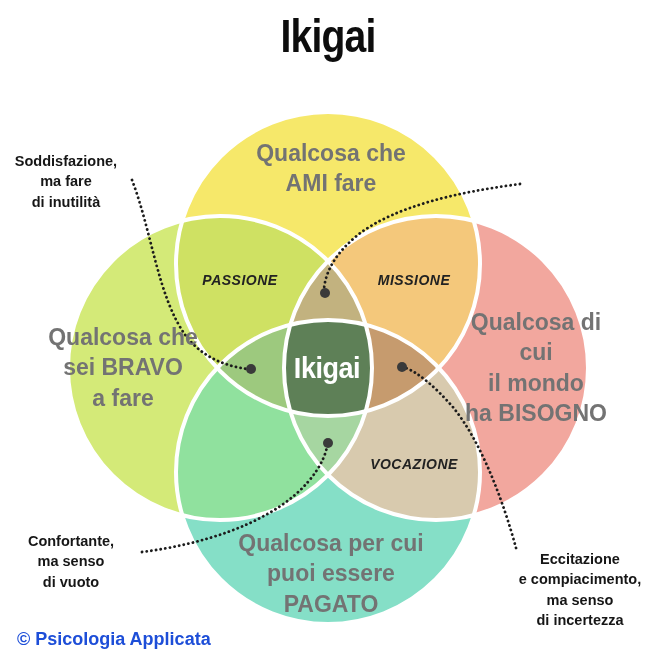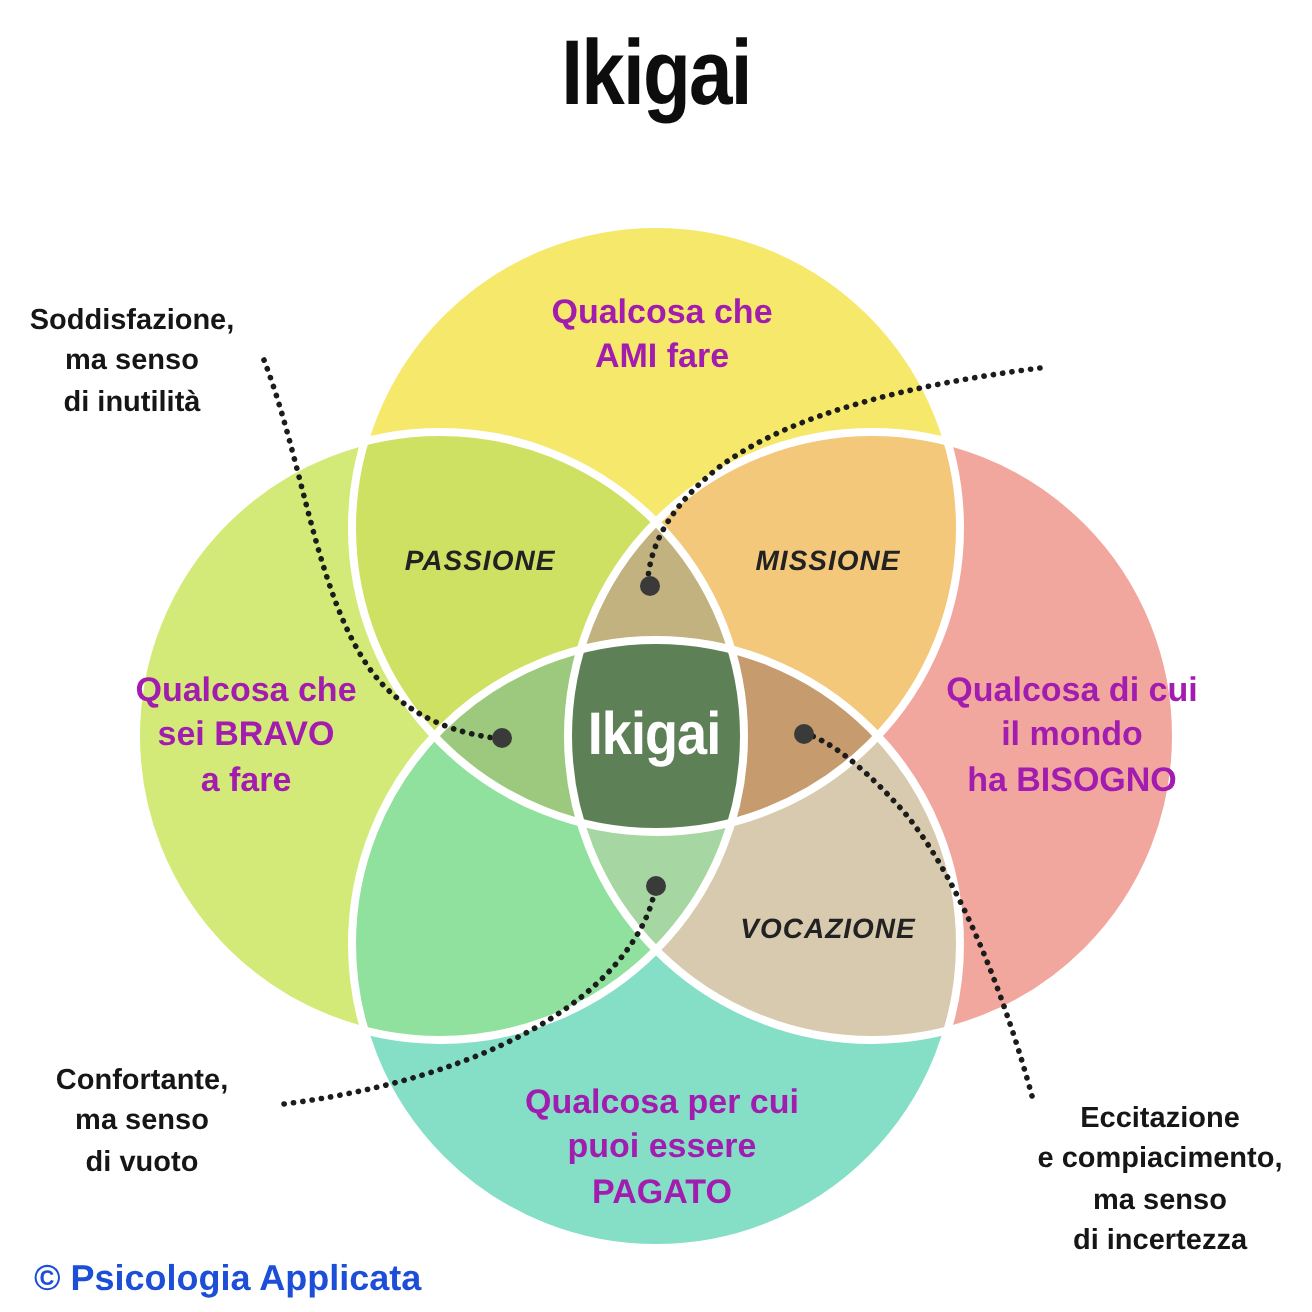--- a/index.html
+++ b/index.html
@@ -11,21 +11,21 @@
   .lbl{
     position:absolute;transform:translate(-50%,-50%);
     text-align:center;white-space:pre-line;color:#2b2b2b;
     font-weight:bold;line-height:1.32;
   }
   .title{
     font-size:46px;letter-spacing:-1px;color:#0d0d0d;
     transform:translate(-50%,-50%) scaleX(0.85);line-height:1;
   }
   .subtitle{font-size:15.5px;color:#141414;white-space:nowrap;}
-  .circle-label{font-size:17px;color:#a21caf;}
+  .circle-label{font-size:23px;color:#737373;}
   .overlap-label{font-size:14px;letter-spacing:.5px;color:#222;font-style:italic;}
   .center-label{
     font-size:30px;color:#ffffff;letter-spacing:-.5px;
     transform:translate(-50%,-50%) scaleX(0.9);
   }
   .note{font-size:14.5px;color:#161616;line-height:1.4;}
   .credit{
     position:absolute;font-weight:bold;font-size:18px;color:#1d4ed8;
     white-space:nowrap;
   }
@@ -133,21 +133,21 @@
 puoi essere
 PAGATO</div>
 
   <div class="lbl overlap-label" style="left:240px;top:280px">PASSIONE</div>
   <div class="lbl overlap-label" style="left:414px;top:280px">MISSIONE</div>
   <div class="lbl overlap-label" style="left:414px;top:464px">VOCAZIONE</div>
 
   <div class="lbl center-label" style="left:327px;top:368px">Ikigai</div>
 
   <div class="lbl note" style="left:66px;top:181px">Soddisfazione,
-ma senso
+ma fare
 di inutilità</div>
   <div class="lbl note" style="left:71px;top:561px">Confortante,
 ma senso
 di vuoto</div>
   <div class="lbl note" style="left:580px;top:590px">Eccitazione
 e compiacimento,
 ma senso
 di incertezza</div>
 
   <div class="credit" style="left:17px;top:629px">© Psicologia Applicata</div>

